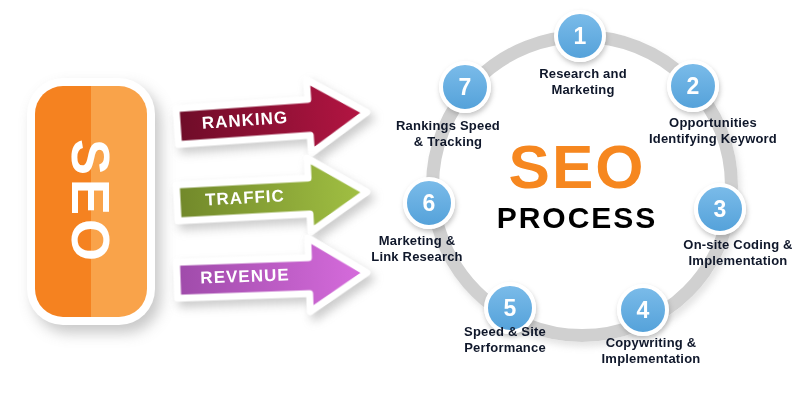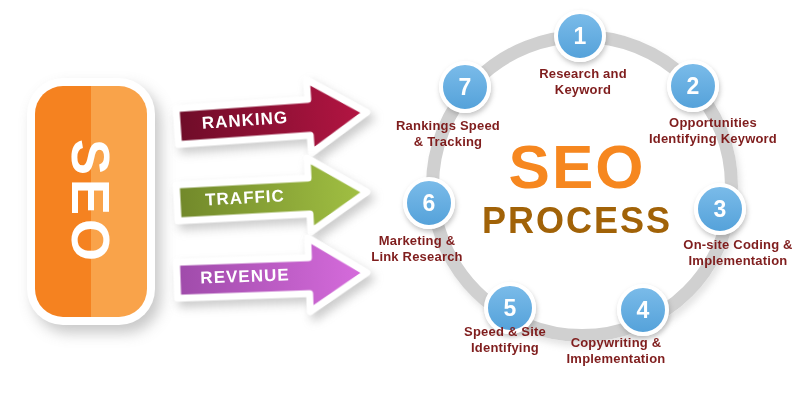--- a/index.html
+++ b/index.html
@@ -46,34 +46,34 @@
     background:transparent;
   }
   .center-title{
     position:absolute;left:577px;top:136px;transform:translateX(-50%);
     display:flex;flex-direction:column;align-items:center;gap:5px;
   }
   .center-title .t1{
     font-size:62px;font-weight:800;color:#f6871f;letter-spacing:2px;line-height:1;
   }
   .center-title .t2{
-    font-size:36px;font-weight:800;color:#a16207;letter-spacing:2px;line-height:1;
+    font-size:30px;font-weight:800;color:#000000;letter-spacing:2px;line-height:1;
   }
 
   .node{
     position:absolute;width:44px;height:44px;border-radius:50%;
     background:linear-gradient(180deg,#7abbe9,#55a2da);
     border:4px solid #ffffff;
     box-shadow:1px 3px 5px rgba(110,110,110,.4);
     display:flex;align-items:center;justify-content:center;
     font-size:23px;font-weight:800;color:#ffffff;
   }
   .node-label{
     position:absolute;transform:translateX(-50%);text-align:center;
-    font-size:13px;font-weight:700;color:#7f1d1d;line-height:16px;
+    font-size:13px;font-weight:700;color:#0f172a;line-height:16px;
     letter-spacing:.2px;white-space:nowrap;
   }
 </style>
 </head>
 <body>
 
 <div class="stage">
 
   <div class="seo-box">
     <div class="seo-box-inner">
@@ -130,37 +130,37 @@
   <div class="node" style="left:554px;top:10px;">1</div>
   <div class="node" style="left:667px;top:60px;">2</div>
   <div class="node" style="left:694px;top:183px;">3</div>
   <div class="node" style="left:617px;top:284px;">4</div>
   <div class="node" style="left:484px;top:282px;">5</div>
   <div class="node" style="left:403px;top:177px;">6</div>
   <div class="node" style="left:439px;top:61px;">7</div>
 
   <div class="node-label" style="left:583px;top:66px;">
     <div>Research and</div>
-    <div>Keyword</div>
+    <div>Marketing</div>
   </div>
   <div class="node-label" style="left:713px;top:115px;">
     <div>Opportunities</div>
     <div>Identifying Keyword</div>
   </div>
   <div class="node-label" style="left:738px;top:237px;">
     <div>On-site Coding &amp;</div>
     <div>Implementation</div>
   </div>
-  <div class="node-label" style="left:616px;top:335px;">
+  <div class="node-label" style="left:651px;top:335px;">
     <div>Copywriting &amp;</div>
     <div>Implementation</div>
   </div>
   <div class="node-label" style="left:505px;top:324px;">
     <div>Speed &amp; Site</div>
-    <div>Identifying</div>
+    <div>Performance</div>
   </div>
   <div class="node-label" style="left:417px;top:233px;">
     <div>Marketing &amp;</div>
     <div>Link Research</div>
   </div>
   <div class="node-label" style="left:448px;top:118px;">
     <div>Rankings Speed</div>
     <div>&amp; Tracking</div>
   </div>
 

